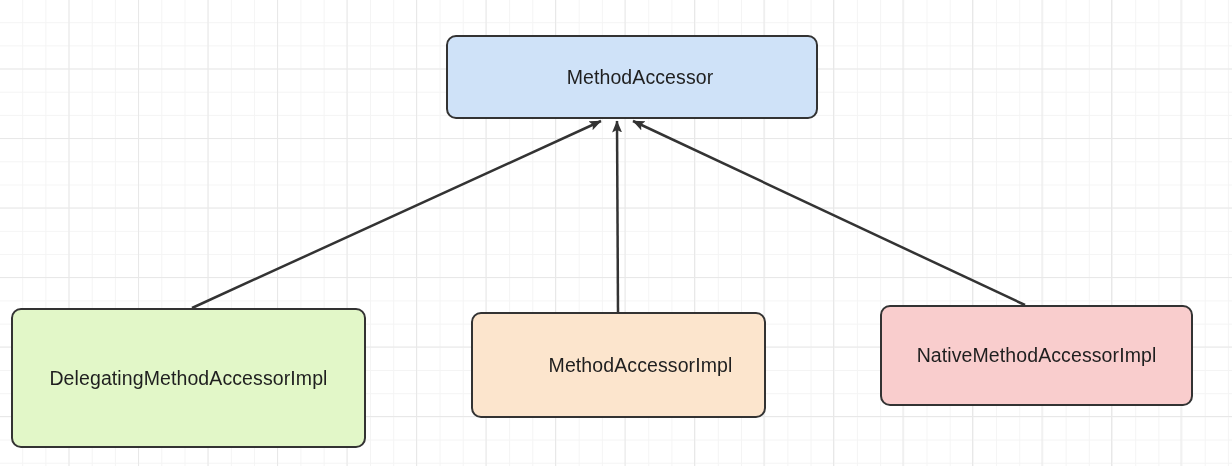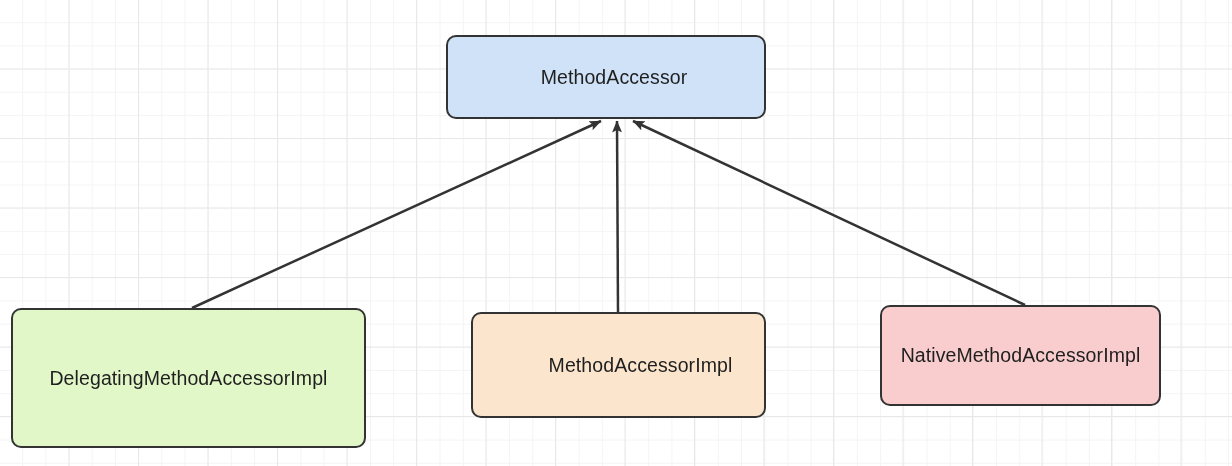--- a/index.html
+++ b/index.html
@@ -53,21 +53,21 @@
     z-index: 2;
   }
 
   .node-label {
     pointer-events: none;
   }
 
   #node-method-accessor {
     left: 446px;
     top: 35px;
-    width: 320px;
+    width: 372px;
     height: 84px;
     background: #cfe2f8;
     padding-left: 16px;
   }
 
   #node-delegating {
     left: 11px;
     top: 308px;
     width: 355px;
     height: 140px;
@@ -79,21 +79,21 @@
     top: 312px;
     width: 295px;
     height: 106px;
     background: #fce5cd;
     padding-left: 44px;
   }
 
   #node-native {
     left: 880px;
     top: 305px;
-    width: 281px;
+    width: 313px;
     height: 101px;
     background: #f9cdcd;
   }
 </style>
 </head>
 <body>
 
 <div id="canvas">
 
   <svg id="edges" viewBox="0 0 1232 466" width="1232" height="466" xmlns="http://www.w3.org/2000/svg">

